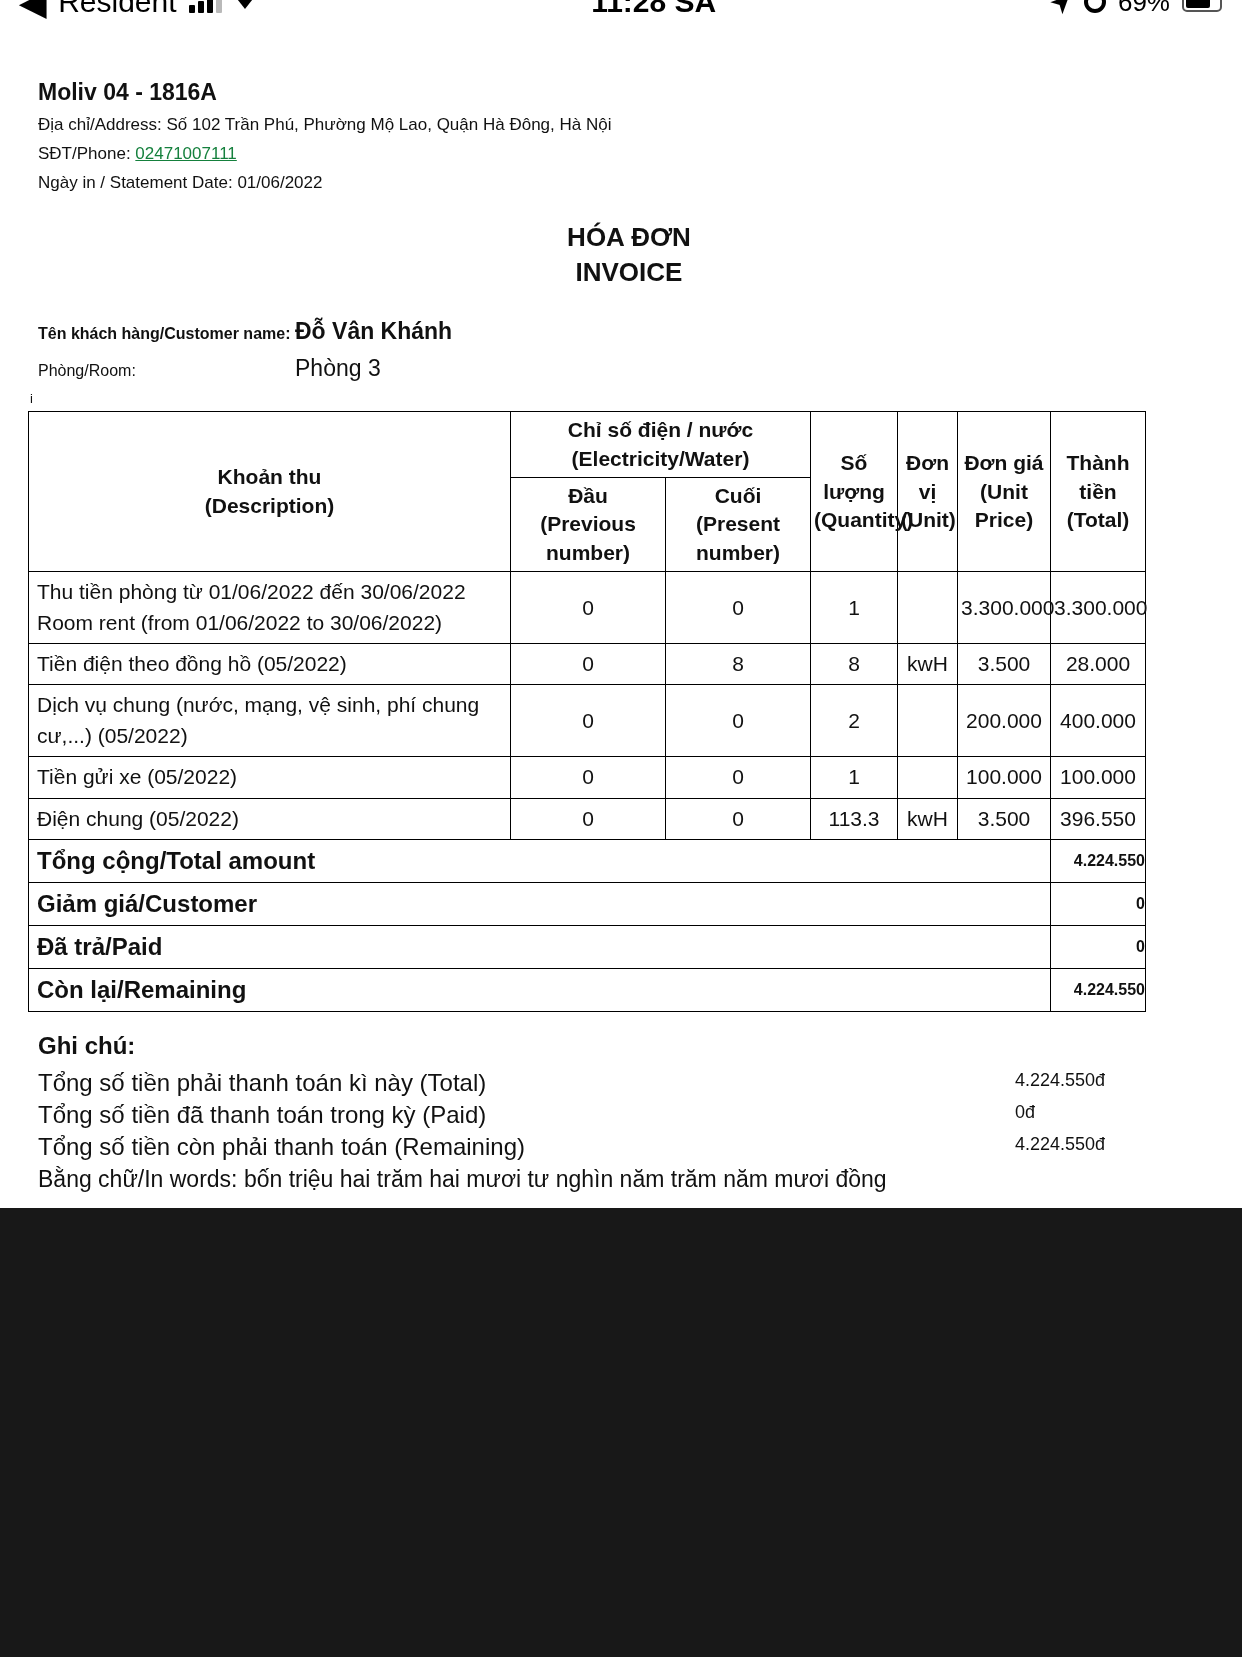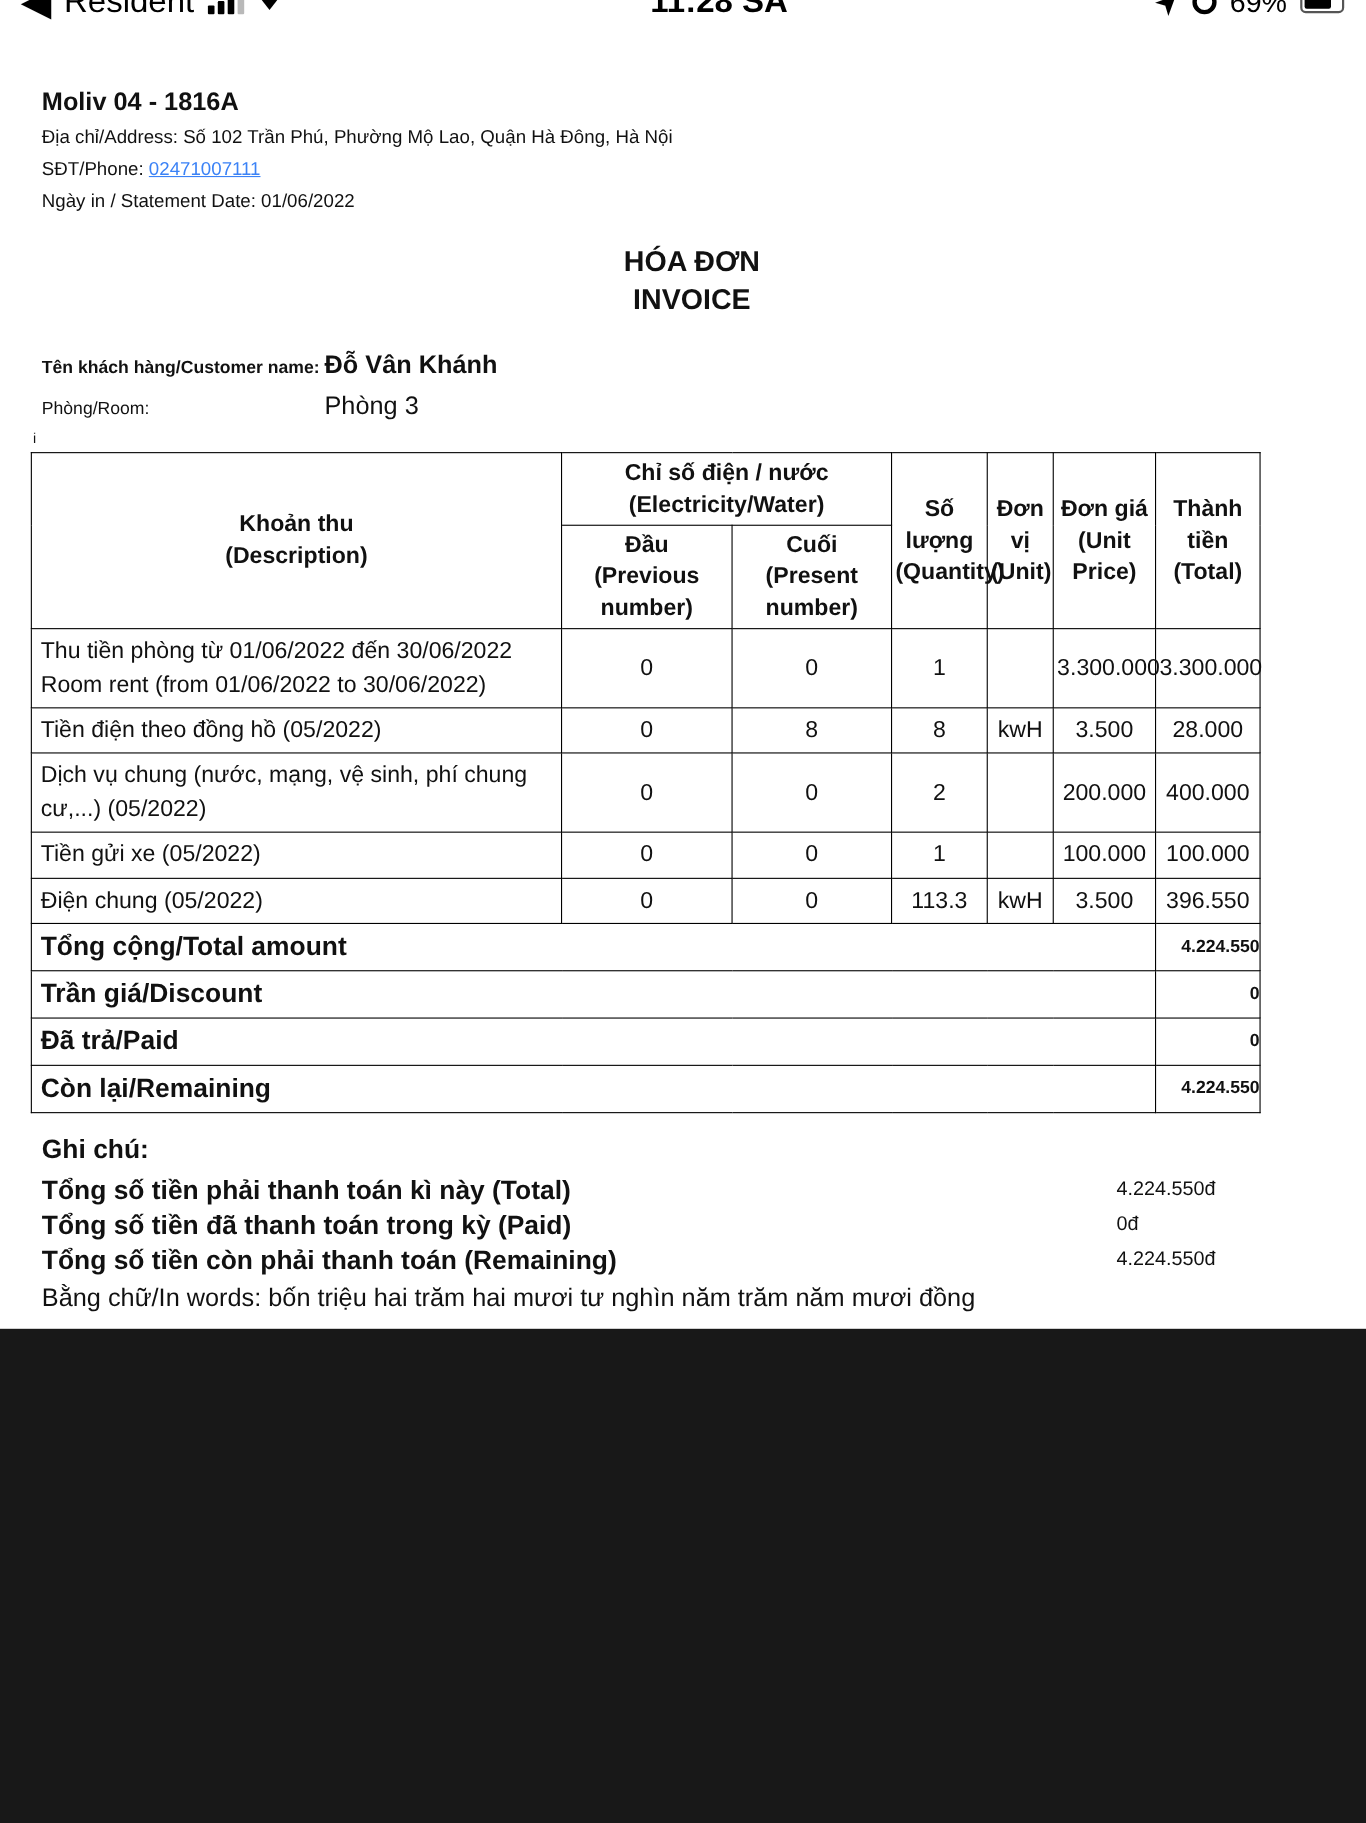--- a/index.html
+++ b/index.html
@@ -23,21 +23,21 @@
   .nav-arrow { display:inline-block; transform:rotate(-45deg); font-size:24px; }
   .lock-circle { display:inline-block; width:22px; height:22px; border:4px solid #000; border-radius:50%; }
   .battery-pct { font-size:26px; font-weight:400; }
   .battery-body { position:relative; width:40px; height:20px; border:2px solid #555; border-radius:5px; }
   .battery-body .fill { position:absolute; left:2px; top:2px; bottom:2px; width:24px; background:#000; border-radius:2px; }
 
   
   .document { padding:52px 22px 0 38px; }
   .building { font-size:23px; font-weight:700; line-height:1.3; margin-bottom:6px; }
   .doc-line { font-size:17px; line-height:1.3; margin-bottom:7px; }
-  .phone-link { color:#3b82f6; text-decoration:underline; }
+  .phone-link { color:#15803d; text-decoration:underline; }
   .doc-title { text-align:center; font-weight:700; font-size:26px; line-height:1.35; margin-top:26px; }
   .customer-block { margin-top:28px; }
   .kv-row { display:flex; align-items:baseline; margin-bottom:10px; }
   .kv-label { width:257px; font-size:16px; font-weight:700; }
   .kv-label.normal { font-weight:400; }
   .kv-value { font-size:23px; }
   .kv-value.bold { font-weight:700; }
   .stray { font-size:13px; margin:2px 0 0 -8px; line-height:1; }
 
   
@@ -47,21 +47,21 @@
   th.desc-head { text-align:left; padding-left:8px; }
   td.c-desc { text-align:left; padding:5px 6px 5px 8px; line-height:1.45; }
   td.c-num { text-align:center; padding:5px 3px; }
   tr.summary td.sum-label { font-size:24px; font-weight:700; text-align:left; padding:7px 6px 7px 8px; }
   tr.summary td.sum-value { font-size:16px; font-weight:700; text-align:right; }
 
   
   .notes { margin-top:18px; }
   .notes-title { font-size:24px; font-weight:700; line-height:1.35; margin-bottom:4px; }
   .note-row { position:relative; min-height:32px; }
-  .note-label { font-size:24px; font-weight:700; line-height:32px; }
+  .note-label { font-size:24px; font-weight:400; line-height:32px; }
   .note-value { position:absolute; left:977px; top:0; font-size:18px; line-height:26px; }
   .in-words { font-size:23px; line-height:32px; }
 
   
   .seller { width:240px; margin:26px 150px 0 auto; text-align:center; font-size:17px; font-weight:700; line-height:1.5; }
 
   
   .bottom-void { position:absolute; left:0; top:1208px; width:100%; height:449px; background:#181818; }
 </style>
 </head>
@@ -223,21 +223,21 @@
           <td class="c-num">113.3</td>
           <td class="c-num">kwH</td>
           <td class="c-num">3.500</td>
           <td class="c-num">396.550</td>
         </tr>
         <tr class="summary">
           <td colspan="6" class="sum-label">Tổng cộng/Total amount</td>
           <td class="sum-value">4.224.550</td>
         </tr>
         <tr class="summary">
-          <td colspan="6" class="sum-label">Trần giá/Discount</td>
+          <td colspan="6" class="sum-label">Giảm giá/Customer</td>
           <td class="sum-value">0</td>
         </tr>
         <tr class="summary">
           <td colspan="6" class="sum-label">Đã trả/Paid</td>
           <td class="sum-value">0</td>
         </tr>
         <tr class="summary">
           <td colspan="6" class="sum-label">Còn lại/Remaining</td>
           <td class="sum-value">4.224.550</td>
         </tr>

